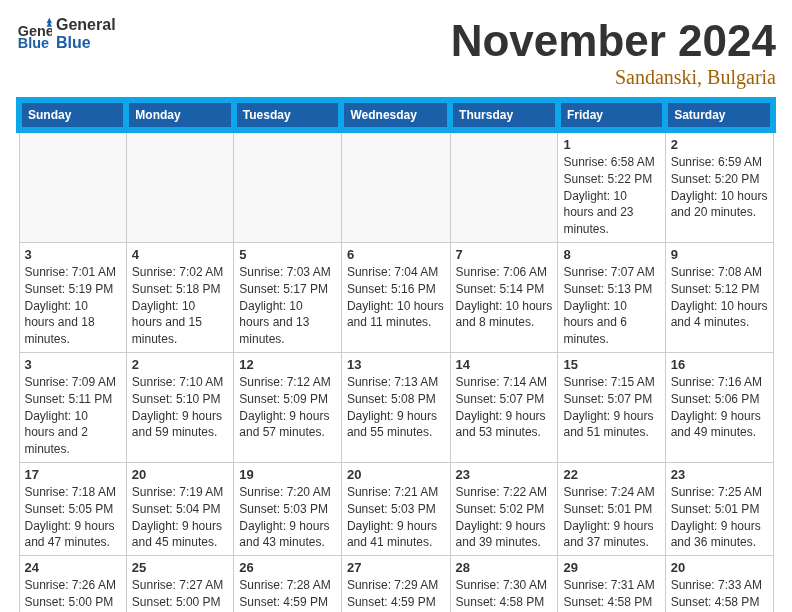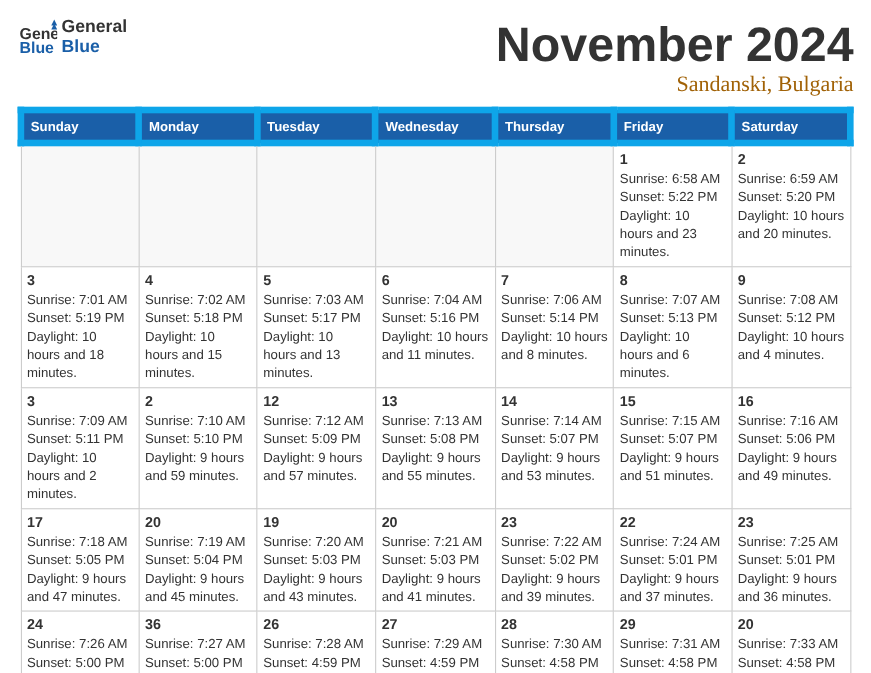--- a/index.html
+++ b/index.html
@@ -219,21 +219,21 @@
           <span class="day-number">23</span>
           <div class="day-info">Sunrise: 7:25 AM<br>Sunset: 5:01 PM<br>Daylight: 9 hours and 36 minutes.</div>
         </td>
       </tr>
       <tr>
         <td>
           <span class="day-number">24</span>
           <div class="day-info">Sunrise: 7:26 AM<br>Sunset: 5:00 PM<br>Daylight: 9 hours and 34 minutes.</div>
         </td>
         <td>
-          <span class="day-number">36</span>
+          <span class="day-number">25</span>
           <div class="day-info">Sunrise: 7:27 AM<br>Sunset: 5:00 PM<br>Daylight: 9 hours and 32 minutes.</div>
         </td>
         <td>
           <span class="day-number">26</span>
           <div class="day-info">Sunrise: 7:28 AM<br>Sunset: 4:59 PM<br>Daylight: 9 hours and 30 minutes.</div>
         </td>
         <td>
           <span class="day-number">27</span>
           <div class="day-info">Sunrise: 7:29 AM<br>Sunset: 4:59 PM<br>Daylight: 9 hours and 29 minutes.</div>
         </td>

